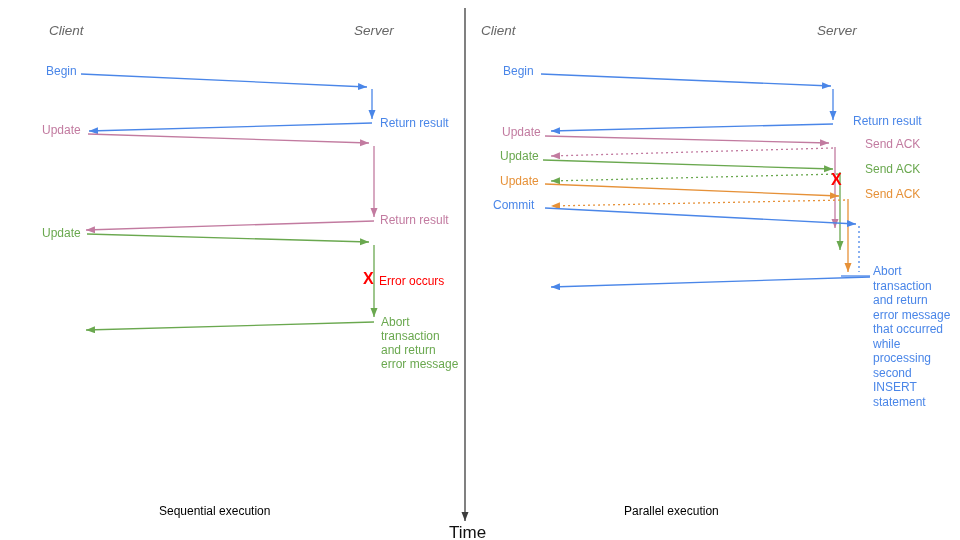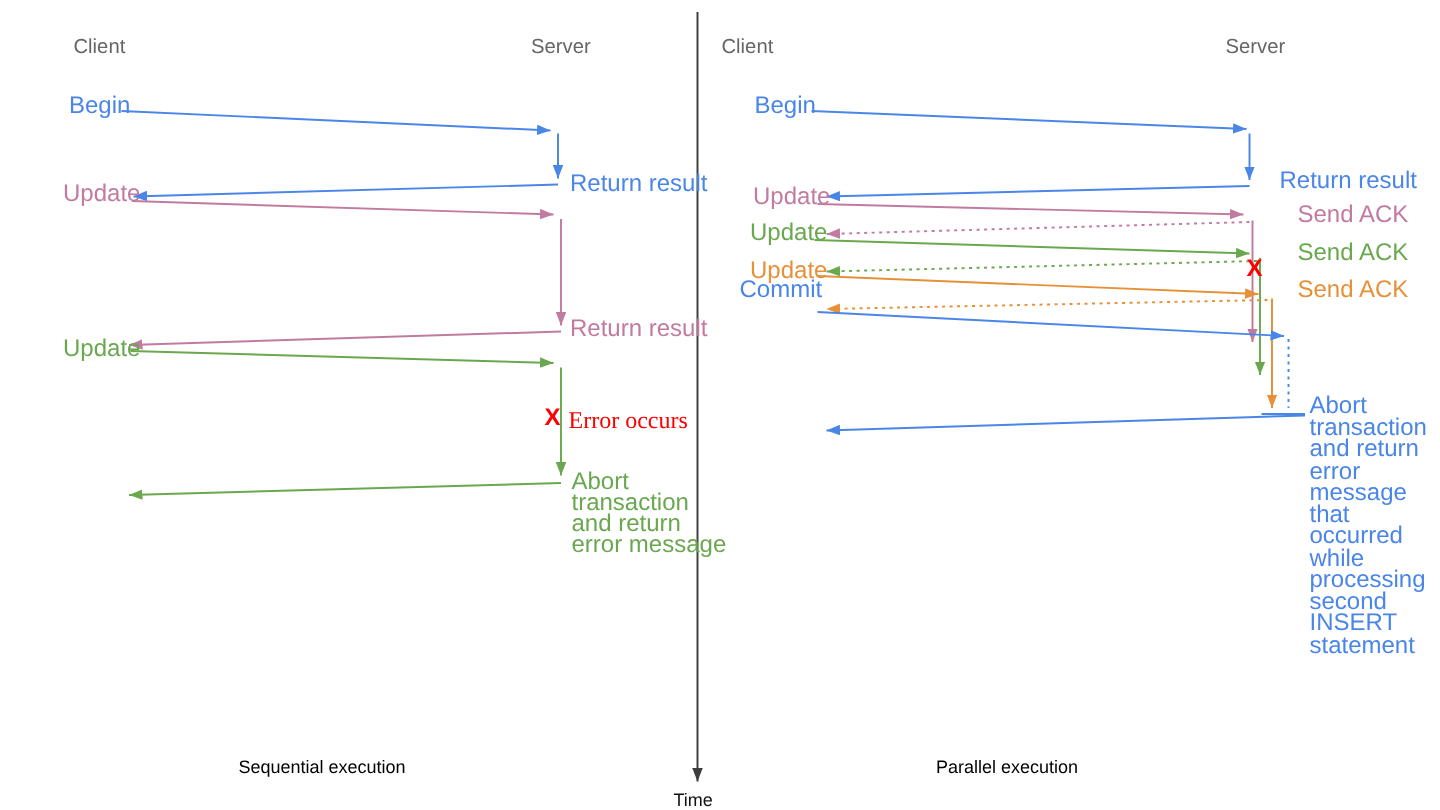--- a/index.html
+++ b/index.html
@@ -3,30 +3,30 @@
 <meta charset="utf-8">
 <style>
   :root{
     --blue:#4a86e8; --pink:#c27ba0; --green:#6aa84f; --orange:#e69138;
     --red:#ff0000; --axis:#3d3d3d; --header:#666666; --caption:#000000;
   }
   html,body{margin:0;padding:0;background:#ffffff;}
   body{font-family:"Liberation Sans", sans-serif;}
   .stage{position:relative;width:960px;height:540px;background:#ffffff;overflow:hidden;}
   .wires{position:absolute;left:0;top:0;}
-  .lbl{position:absolute;font-size:16px;line-height:14px;white-space:pre-line;}
+  .lbl{position:absolute;font-size:12px;line-height:14px;white-space:pre-line;}
   .c-blue{color:var(--blue);}
   .c-pink{color:var(--pink);}
   .c-green{color:var(--green);}
   .c-orange{color:var(--orange);}
-  .c-red{color:var(--red);font-family:Liberation Serif, serif;}
-  .hdr{color:var(--header);font-size:13.5px;}
+  .c-red{color:var(--red);}
+  .hdr{font-style:italic;color:var(--header);font-size:13.5px;}
   .caption{font-size:12px;color:var(--caption);}
   .x-mark{font-weight:bold;font-size:16px;line-height:15px;color:var(--red);}
-  .time-lbl{color:#111111;font-size:12px;}
+  .time-lbl{color:#111111;font-size:17px;}
   .f-blue{fill:var(--blue);} .f-pink{fill:var(--pink);} .f-green{fill:var(--green);}
   .f-orange{fill:var(--orange);} .f-axis{fill:var(--axis);}
   .s-blue{stroke:var(--blue);} .s-pink{stroke:var(--pink);} .s-green{stroke:var(--green);}
   .s-orange{stroke:var(--orange);} .s-axis{stroke:var(--axis);}
   .wire{fill:none;stroke-width:1.3;}
   .dotted{stroke-dasharray:2 3;}
 </style>
 </head>
 <body>
 
@@ -99,21 +99,21 @@
   <div class="lbl hdr" style="left:481px;top:24px;">Client</div>
   <div class="lbl hdr" style="left:817px;top:24px;">Server</div>
   <div class="lbl c-blue" style="left:503px;top:64px;">Begin</div>
   <div class="lbl c-blue" style="left:853px;top:114px;">Return result</div>
   <div class="lbl c-pink" style="left:502px;top:125px;">Update</div>
   <div class="lbl c-pink" style="left:865px;top:137px;">Send ACK</div>
   <div class="lbl c-green" style="left:500px;top:149px;">Update</div>
   <div class="lbl c-green" style="left:865px;top:162px;">Send ACK</div>
   <div class="lbl c-orange" style="left:500px;top:174px;">Update</div>
   <div class="lbl c-orange" style="left:865px;top:187px;">Send ACK</div>
-  <div class="lbl c-blue" style="left:493px;top:187px;">Commit</div>
+  <div class="lbl c-blue" style="left:493px;top:198px;">Commit</div>
   <div class="lbl x-mark" style="left:831px;top:172px;">X</div>
   <div class="lbl c-blue" style="left:873px;top:264px;line-height:14.5px;">Abort
 transaction
 and return
 error message
 that occurred
 while
 processing
 second
 INSERT

